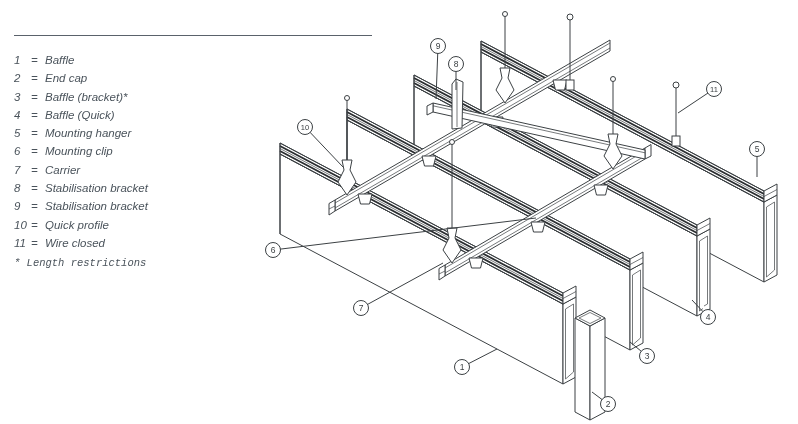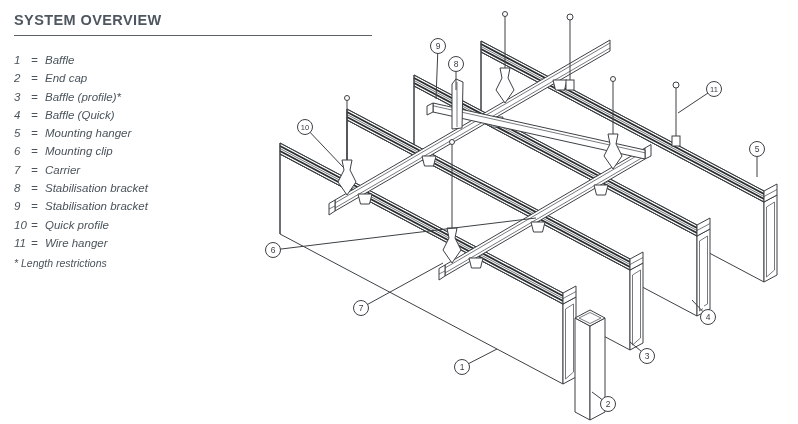--- a/index.html
+++ b/index.html
@@ -10,52 +10,51 @@
          letter-spacing:.4px;color:#4e5760;}
   #title-rule{position:absolute;left:14px;top:35px;width:358px;height:0;
               border-top:1.6px solid #5a626b;}
   
   #legend{position:absolute;left:14px;top:54px;width:250px;color:#4a535b;}
   .legend-row{display:flex;align-items:baseline;height:18.3px;
               font-size:11.5px;font-style:italic;color:#4a535b;}
   .legend-num{width:17px;flex:0 0 17px;}
   .legend-eq{width:14px;flex:0 0 14px;}
   .legend-label{white-space:nowrap;}
-  #legend-footnote{margin-top:2px;font-size:10.5px;font-style:italic;color:#4a535b;}
+  #legend-footnote{margin-top:2px;font-size:10.5px;font-style:italic;color:#4a535b;font-family:Liberation Mono, monospace;}
   
   #diagram{position:absolute;left:0;top:0;width:798px;height:424px;}
   .ln{stroke:#3c4144;fill:none;stroke-width:1;}
   .wh{stroke:#3c4144;fill:#ffffff;stroke-width:1;}
   .stripe{stroke:#2b2e31;stroke-width:1.8;fill:none;}
   .thin{stroke:#3c4144;stroke-width:.7;fill:none;}
 </style>
 </head>
 <body>
 
 <div id="page">
 
-  <div id="title">SYSTEM OVERVIEW</div>
   <div id="title-rule"></div>
 
   <div id="legend">
     <div id="legend-list">
         <div class="legend-row">
           <span class="legend-num">1</span>
           <span class="legend-eq">=</span>
           <span class="legend-label">Baffle</span>
         </div>
         <div class="legend-row">
           <span class="legend-num">2</span>
           <span class="legend-eq">=</span>
           <span class="legend-label">End cap</span>
         </div>
         <div class="legend-row">
           <span class="legend-num">3</span>
           <span class="legend-eq">=</span>
-          <span class="legend-label">Baffle (profile)*</span>
+          <span class="legend-label">Baffle (bracket)*</span>
         </div>
         <div class="legend-row">
           <span class="legend-num">4</span>
           <span class="legend-eq">=</span>
           <span class="legend-label">Baffle (Quick)</span>
         </div>
         <div class="legend-row">
           <span class="legend-num">5</span>
           <span class="legend-eq">=</span>
           <span class="legend-label">Mounting hanger</span>
@@ -81,21 +80,21 @@
           <span class="legend-label">Stabilisation bracket</span>
         </div>
         <div class="legend-row">
           <span class="legend-num">10</span>
           <span class="legend-eq">=</span>
           <span class="legend-label">Quick profile</span>
         </div>
         <div class="legend-row">
           <span class="legend-num">11</span>
           <span class="legend-eq">=</span>
-          <span class="legend-label">Wire hanger</span>
+          <span class="legend-label">Wire closed</span>
         </div>
       </div>
     <div id="legend-footnote">* Length restrictions</div>
   </div>
 
   <svg id="diagram" viewBox="0 0 798 424" xmlns="http://www.w3.org/2000/svg">
 
     <g>
       <polygon class="wh" points="481,52 764,202 764,282 481,132"></polygon>
       <polygon class="wh" points="764,202 777,195 777,275 764,282"></polygon>

